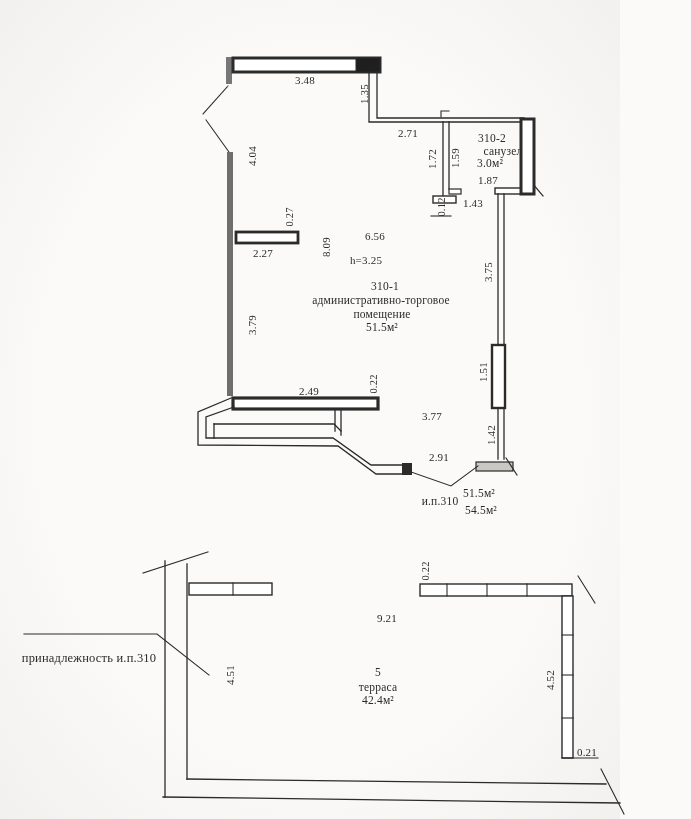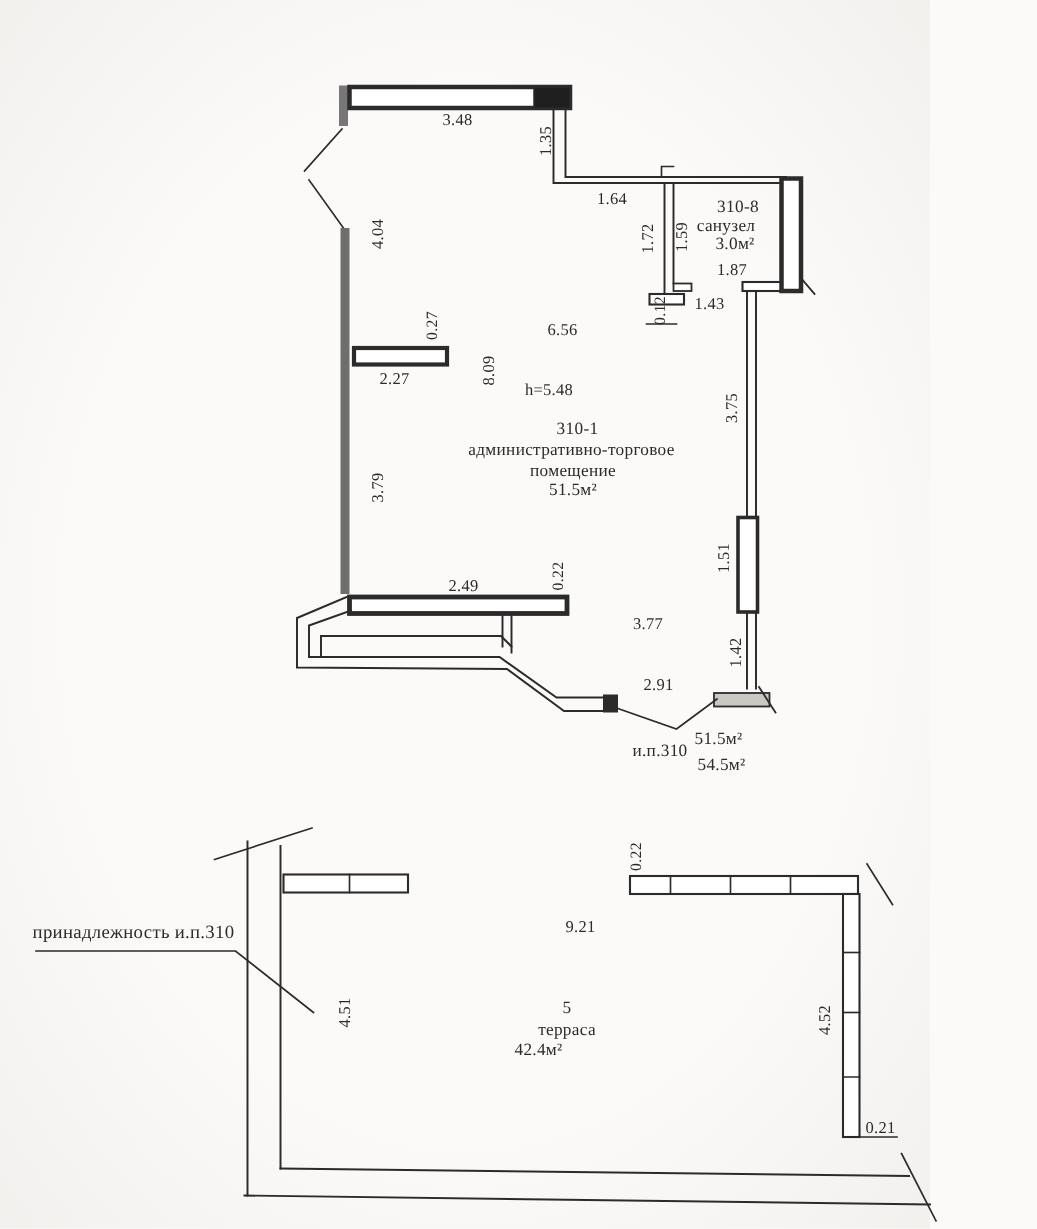--- a/index.html
+++ b/index.html
@@ -20,21 +20,21 @@
   .lbl{
     position:absolute;
     transform:translate(-50%,-50%);
     white-space:nowrap;
     font-size:11px;
     color:#2b2b2b;
     letter-spacing:0.2px;
   }
   .lbl.v{transform:translate(-50%,-50%) rotate(-90deg);}
   .lbl.room{font-size:11.5px;text-align:center;}
-  .lbl.note{font-size:12.5px;}
+  .lbl.note{font-size:12.5px;margin-top:36px;}
   .lbl.small{font-size:10.5px;}
 </style>
 </head>
 <body>
 
 <div id="plan">
 
   <svg class="linework" width="691" height="819" viewBox="0 0 691 819">
     <g stroke="#2b2b2b" fill="none" stroke-width="1.3" stroke-linecap="square">
 
@@ -122,37 +122,37 @@
         <path d="M163,797 L620,803"></path>
         <path d="M601,769 L624,814" stroke-width="1.1"></path>
       </g>
 
       <path d="M24,634 H157 L209,675" stroke-width="1.1"></path>
     </g>
   </svg>
 
   <div class="lbl" style="left:305px;top:80px">3.48</div>
   <div class="lbl v" style="left:364px;top:94px">1.35</div>
-  <div class="lbl" style="left:408px;top:133px">1.64</div>
+  <div class="lbl" style="left:408px;top:133px">2.71</div>
   <div class="lbl v" style="left:432px;top:159px">1.72</div>
   <div class="lbl v" style="left:455px;top:158px">1.59</div>
 
-  <div class="lbl room" style="left:492px;top:138px">310-8</div>
-  <div class="lbl room" style="left:484px;top:151px">санузел</div>
+  <div class="lbl room" style="left:492px;top:138px">310-2</div>
+  <div class="lbl room" style="left:503px;top:151px">санузел</div>
   <div class="lbl room" style="left:490px;top:163px">3.0м²</div>
 
   <div class="lbl" style="left:488px;top:180px">1.87</div>
   <div class="lbl v small" style="left:441px;top:207px">0.12</div>
   <div class="lbl" style="left:473px;top:203px">1.43</div>
   <div class="lbl v" style="left:252px;top:156px">4.04</div>
   <div class="lbl v small" style="left:289px;top:217px">0.27</div>
   <div class="lbl" style="left:263px;top:253px">2.27</div>
-  <div class="lbl" style="left:375px;top:220px">6.56</div>
+  <div class="lbl" style="left:375px;top:236px">6.56</div>
   <div class="lbl v" style="left:326px;top:247px">8.09</div>
-  <div class="lbl" style="left:366px;top:260px">h=5.48</div>
+  <div class="lbl" style="left:366px;top:260px">h=3.25</div>
 
   <div class="lbl room" style="left:385px;top:286px">310-1</div>
   <div class="lbl room" style="left:381px;top:300px">административно-торговое</div>
   <div class="lbl room" style="left:382px;top:314px">помещение</div>
   <div class="lbl room" style="left:382px;top:327px">51.5м²</div>
 
   <div class="lbl v" style="left:252px;top:325px">3.79</div>
   <div class="lbl v" style="left:488px;top:272px">3.75</div>
   <div class="lbl v" style="left:483px;top:372px">1.51</div>
   <div class="lbl v" style="left:491px;top:435px">1.42</div>
@@ -164,17 +164,17 @@
   <div class="lbl room" style="left:440px;top:501px">и.п.310</div>
   <div class="lbl room" style="left:479px;top:493px">51.5м²</div>
   <div class="lbl room" style="left:481px;top:510px">54.5м²</div>
 
   <div class="lbl note" style="left:89px;top:622px">принадлежность и.п.310</div>
   <div class="lbl v small" style="left:425px;top:571px">0.22</div>
   <div class="lbl" style="left:387px;top:618px">9.21</div>
   <div class="lbl v" style="left:230px;top:675px">4.51</div>
   <div class="lbl room" style="left:378px;top:672px">5</div>
   <div class="lbl room" style="left:378px;top:687px">терраса</div>
-  <div class="lbl room" style="left:359px;top:700px">42.4м²</div>
+  <div class="lbl room" style="left:378px;top:700px">42.4м²</div>
   <div class="lbl v" style="left:550px;top:680px">4.52</div>
   <div class="lbl" style="left:587px;top:752px">0.21</div>
 
 </div>
 
 </body></html>

